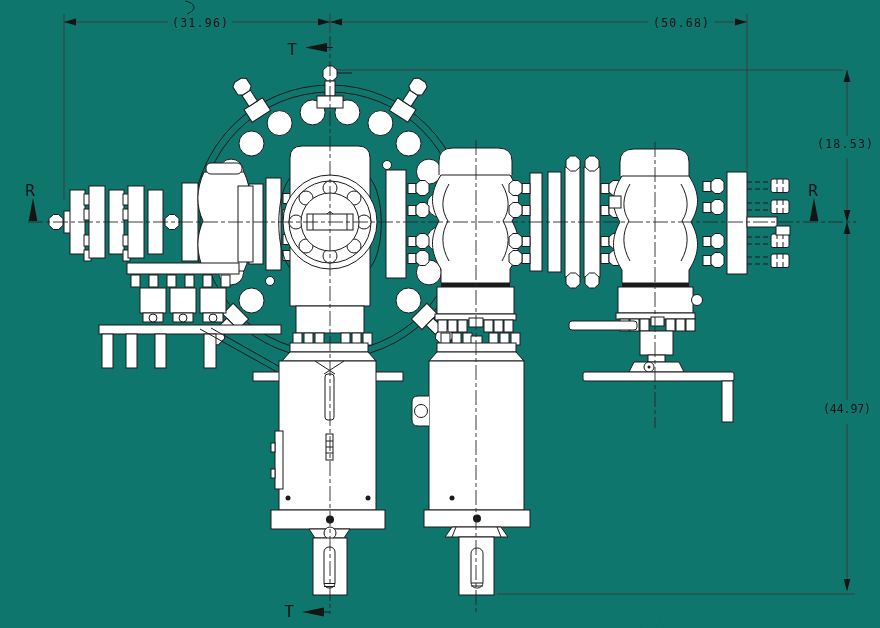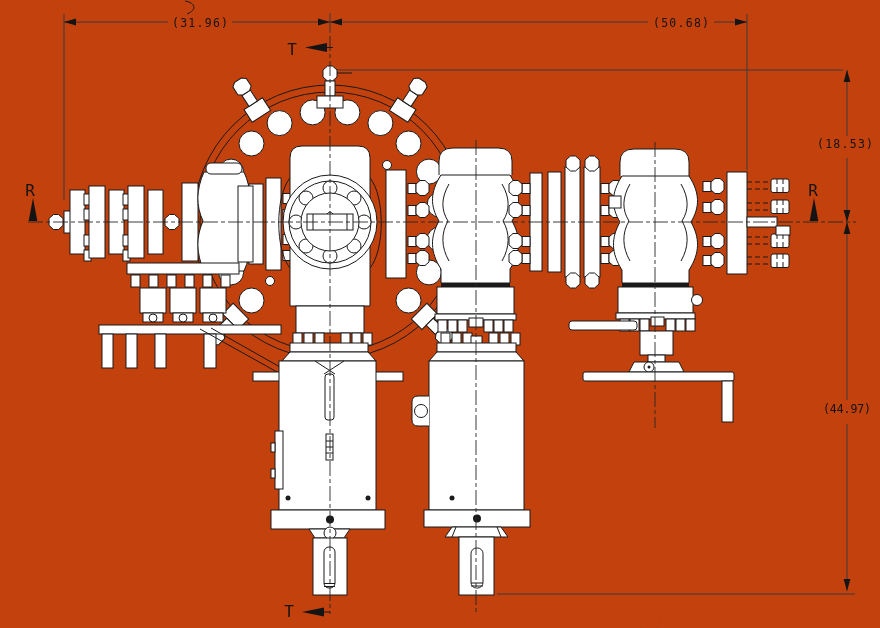--- a/index.html
+++ b/index.html
@@ -1,16 +1,16 @@
 <!DOCTYPE html>
 <html><head>
 <meta charset="utf-8">
 <style>
   html,body{margin:0;padding:0;background:#fff;}
-  #stage{position:relative;width:880px;height:628px;background:#c2410c;overflow:hidden;
+  #stage{position:relative;width:880px;height:628px;background:#0f766e;overflow:hidden;
          font-family:"DejaVu Sans Mono",monospace;}
   svg{position:absolute;left:0;top:0;}
   .fw{fill:#fff;stroke:#1a1a1a;stroke-width:1;stroke-linejoin:miter;}
   .nf{fill:none;stroke:#1a1a1a;stroke-width:1;}
   .dk{fill:#1a1a1a;stroke:none;}
   .dim{stroke:#3c3c3c;stroke-width:1;fill:none;}
   .ar{fill:#141414;stroke:none;}
   .cl{stroke:#262626;stroke-width:0.9;fill:none;stroke-dasharray:15 3 4 3;}
   .dimt{font-family:"DejaVu Sans Mono",monospace;font-size:11.5px;fill:#141414;}
   .mk{font-family:"DejaVu Sans Mono",monospace;font-size:16px;fill:#141414;}

